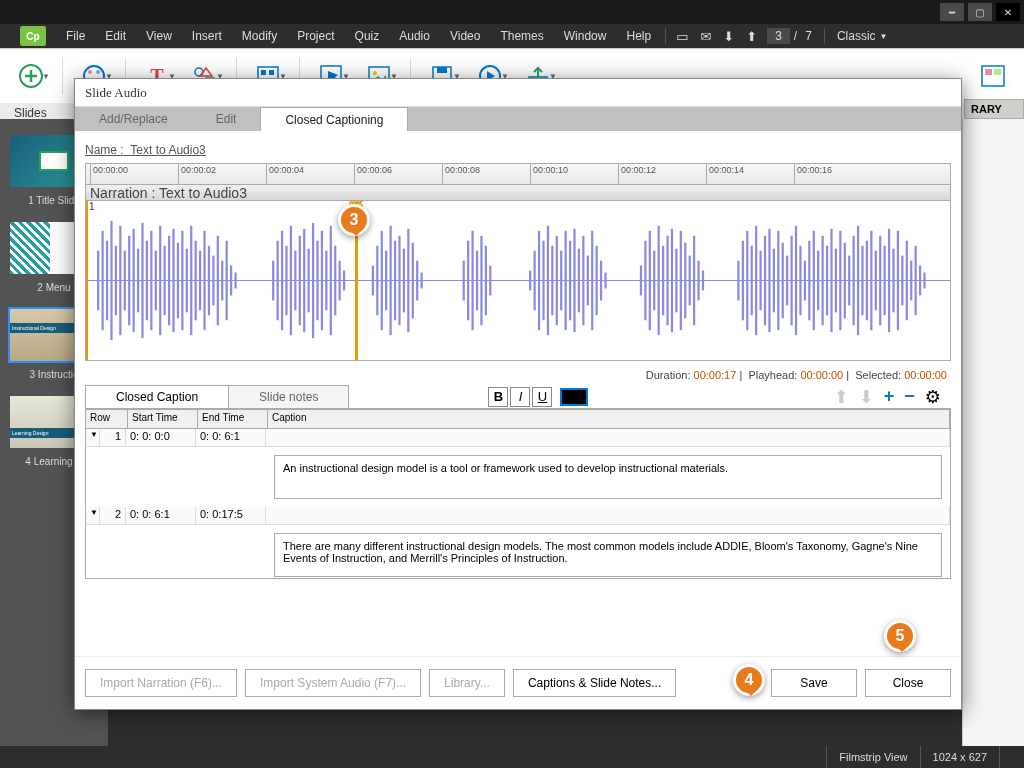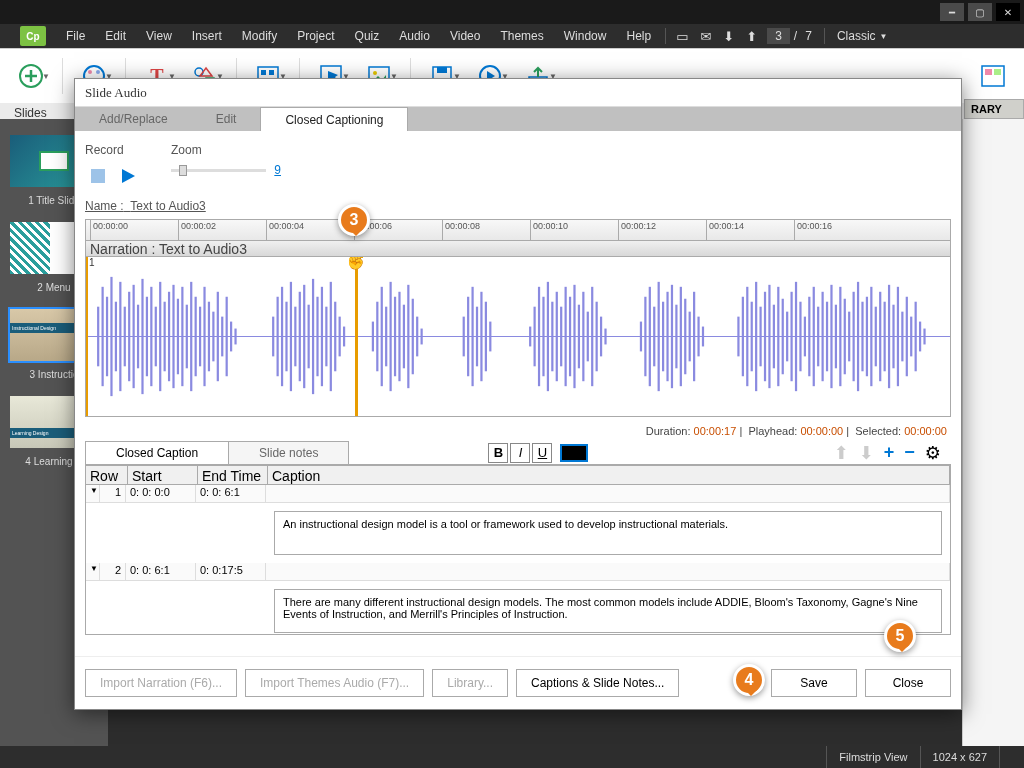--- a/index.html
+++ b/index.html
@@ -84,21 +84,21 @@
 .cap-tabs-row { display: flex; align-items: center; border-bottom: 1px solid #aaa; }
 .cap-tab { padding: 4px 30px; font-size: 12px; border: 1px solid #aaa; border-bottom: none; margin-right: -1px; background: #f5f5f5; cursor: pointer; color: #666; }
 .cap-tab.active { background: #fff; color: #000; }
 .cap-tools { margin-left: 140px; display: flex; gap: 2px; align-items: center;}
 .fmt-btn { width: 20px; height: 20px; border: 1px solid #888; display: flex; align-items: center; justify-content: center; font-size: 13px; font-family: 'Times New Roman', serif; cursor: pointer; background: #fff;}
 .color-btn { width: 28px; height: 18px; background: #000; border: 2px solid #0078d4; margin-left: 6px; cursor: pointer;}
 .cap-right-tools { margin-left: auto; display:flex; gap: 10px; align-items:center; padding-right:10px;}
 .cap-right-tools span { font-size: 18px; cursor: pointer;}
 
 
-.cap-table-head { display: flex; height: 20px; background: #f0f0f0; border: 1px solid #aaa; font-size: 14px; }
+.cap-table-head { display: flex; height: 20px; background: #f0f0f0; border: 1px solid #aaa; font-size: 10px; }
 .cap-table-head > div { border-right: 1px solid #aaa; padding: 2px 4px; }
 .col-row { width: 42px; } .col-start { width: 70px; } .col-end { width: 70px; } .col-cap { flex: 1; }
 
 .cap-body { height: 150px; overflow-y: auto; border: 1px solid #aaa; border-top: none; position: relative; }
 .cap-row-head { display: flex; height: 18px; font-size: 11px; background: #fafafa; border-bottom: 1px solid #ddd;}
 .cap-row-head > div { border-right: 1px solid #ddd; padding: 1px 4px; }
 .cap-text { margin: 8px 8px 8px 188px; border: 1px solid #aaa; padding: 6px 8px; font-size: 11px; min-height: 44px; background: #fff;}
 .row-tri { width:14px; text-align:center; font-size:8px;}
 .row-num { width:26px; text-align:right; padding-right:6px;}
 
@@ -285,46 +285,20 @@
 </div>
 
 <div class="dialog">
   <div class="dialog-title">Slide Audio</div>
   <div class="dialog-tabs">
     <div class="dialog-tab">Add/Replace</div>
     <div class="dialog-tab">Edit</div>
     <div class="dialog-tab active">Closed Captioning</div>
   </div>
   <div class="dialog-body">
-    <div class="controls-row">
-      <div class="record-block">
-        <span>Record</span>
-        <div class="record-btns">
-          <div class="rec-btn">
-              <svg width="18" height="18">
-                <rect x="2" y="2" width="14" height="14" fill="#9dc3e8"></rect>
-              </svg>
-            </div>
-          <div class="rec-btn">
-              <svg width="18" height="18">
-                <polygon points="3,2 16,9 3,16" fill="#0078d4"></polygon>
-              </svg>
-            </div>
-        </div>
-      </div>
-      <div class="zoom-block">
-        <span>Zoom</span>
-        <div class="zoom-slider">
-          <div class="zoom-track">
-              <div class="zoom-handle"></div>
-            </div>
-          <span class="zoom-val">9</span>
-        </div>
-      </div>
-    </div>
     <div class="name-row"><span>Name :</span>&nbsp;&nbsp;<span>Text to Audio3</span></div>
 
     <div class="ruler">
       <div class="tick" style="left:4px">00:00:00</div>
       <div class="tick" style="left:92px">00:00:02</div>
       <div class="tick" style="left:180px">00:00:04</div>
       <div class="tick" style="left:268px">00:00:06</div>
       <div class="tick" style="left:356px">00:00:08</div>
       <div class="tick" style="left:444px">00:00:10</div>
       <div class="tick" style="left:532px">00:00:12</div>
@@ -540,21 +514,21 @@
         <div class="col-start">0: 0: 6:1</div>
         <div class="col-end">0: 0:17:5</div>
         <div class="col-cap"></div>
       </div>
       <div class="cap-text">There are many different instructional design models. The most common models include ADDIE, Bloom's Taxonomy, Gagne's Nine Events of Instruction, and Merrill's Principles of Instruction.</div>
     </div>
 
   </div>
   <div class="dialog-footer">
     <button class="dlg-btn disabled">Import Narration (F6)...</button>
-    <button class="dlg-btn disabled">Import Themes Audio (F7)...</button>
+    <button class="dlg-btn disabled">Import System Audio (F7)...</button>
     <button class="dlg-btn disabled">Library...</button>
     <button class="dlg-btn">Captions &amp; Slide Notes...</button>
     <div class="footer-spacer"></div>
     <button class="dlg-btn wide">Save</button>
     <button class="dlg-btn wide">Close</button>
   </div>
 </div>
 
 <div class="callout" style="left:338px; top:204px">3</div>
 <div class="callout" style="left:733px; top:664px">4</div>

